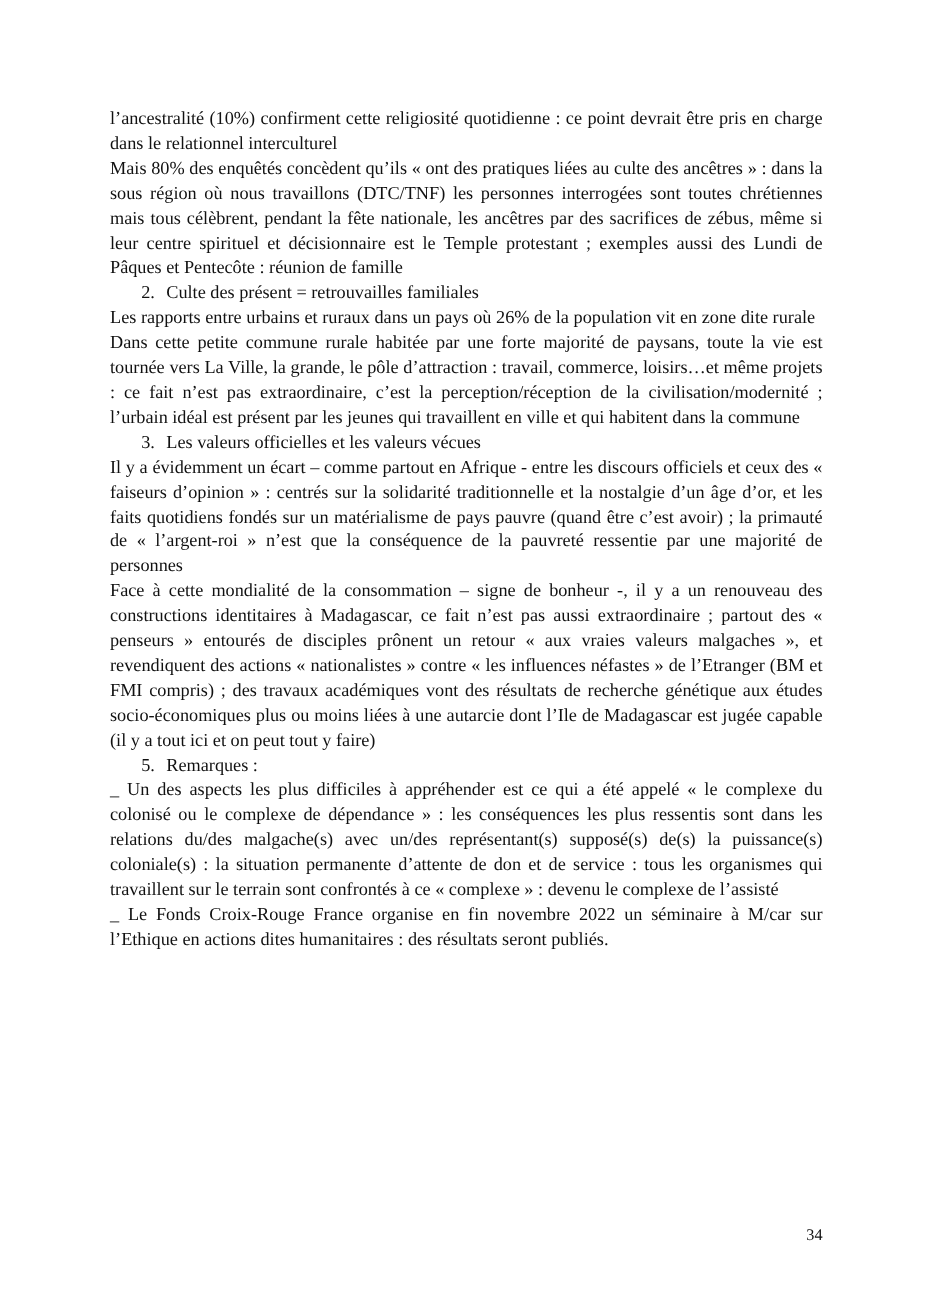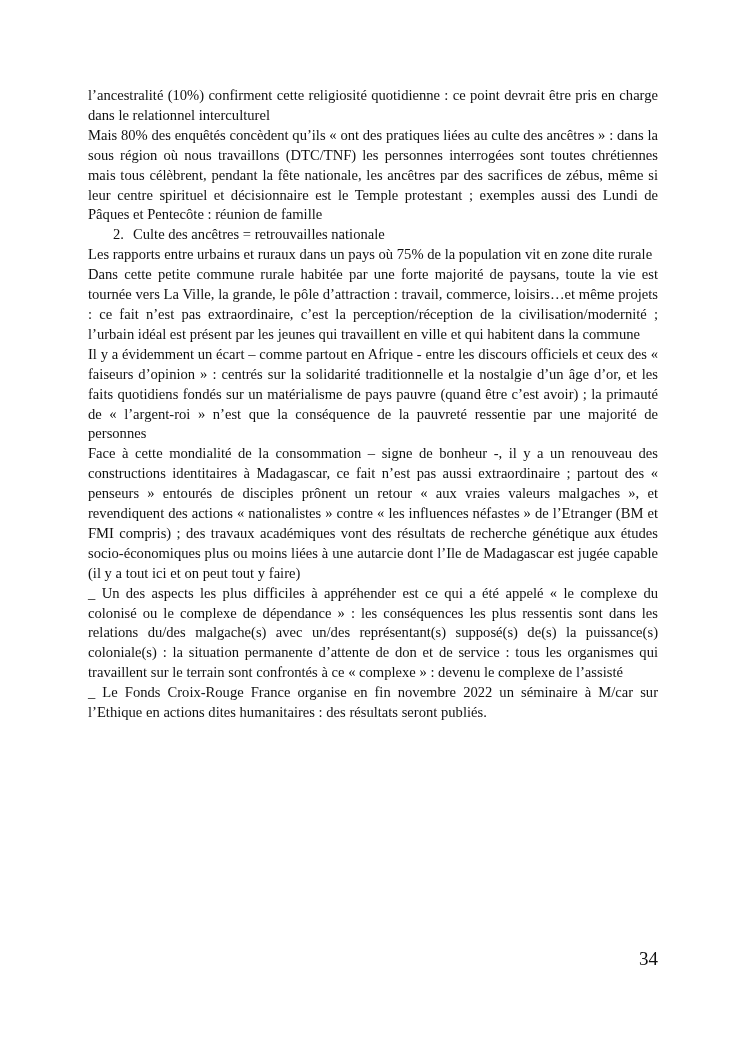--- a/index.html
+++ b/index.html
@@ -33,49 +33,55 @@
     padding-left: 25px;
     text-align: left;
   }
   .list-num {
     display: inline-block;
     min-width: 20px;
   }
   .footer {
     position: absolute;
     right: 87px;
-    top: 949px;
-    font-size: 19px;
+    top: 978px;
+    font-size: 13px;
     line-height: 19.9px;
   }
 </style>
 </head>
 <body>
 
 <div class="page">
   <div class="content">
 
     <p class="para">l’ancestralité (10%) confirment cette religiosité quotidienne : ce point devrait être pris en charge dans le relationnel interculturel</p>
 
     <p class="para">Mais 80% des enquêtés concèdent qu’ils « ont des pratiques liées au culte des ancêtres » : dans la sous région où nous travaillons (DTC/TNF) les personnes interrogées sont toutes chrétiennes mais tous célèbrent, pendant la fête nationale, les ancêtres par des sacrifices de zébus, même si leur centre spirituel et décisionnaire est le Temple protestant ; exemples aussi des Lundi de Pâques et Pentecôte : réunion de famille</p>
 
     <div class="list-item">
-      <span class="list-num">2.</span><span>Culte des ancêtres = retrouvailles nationale</span>
+      <span class="list-num">2.</span><span>Culte des présent = retrouvailles familiales</span>
     </div>
 
-    <p class="para">Les rapports entre urbains et ruraux dans un pays où 75% de la population vit en zone dite rurale</p>
+    <p class="para">Les rapports entre urbains et ruraux dans un pays où 26% de la population vit en zone dite rurale</p>
 
     <p class="para">Dans cette petite commune rurale habitée par une forte majorité de paysans, toute la vie est tournée vers La Ville, la grande, le pôle d’attraction : travail, commerce, loisirs…et même projets : ce fait n’est pas extraordinaire, c’est la perception/réception de la civilisation/modernité ; l’urbain idéal est présent par les jeunes qui travaillent en ville et qui habitent dans la commune</p>
 
+    <div class="list-item">
+      <span class="list-num">3.</span><span>Les valeurs officielles et les valeurs vécues</span>
+    </div>
 
     <p class="para">Il y a évidemment un écart – comme partout en Afrique - entre les discours officiels et ceux des « faiseurs d’opinion » : centrés sur la solidarité traditionnelle et la nostalgie d’un âge d’or, et les faits quotidiens fondés sur un matérialisme de pays pauvre (quand être c’est avoir) ; la primauté de « l’argent-roi » n’est que la conséquence de la pauvreté ressentie par une majorité de personnes</p>
 
 
     <p class="para">Face à cette mondialité de la consommation – signe de bonheur -, il y a un renouveau des constructions identitaires à Madagascar, ce fait n’est pas aussi extraordinaire ; partout des « penseurs » entourés de disciples prônent un retour « aux vraies valeurs malgaches », et revendiquent des actions « nationalistes » contre « les influences néfastes » de l’Etranger (BM et FMI compris) ; des travaux académiques vont des résultats de recherche génétique aux études socio-économiques plus ou moins liées à une autarcie dont l’Ile de Madagascar est jugée capable (il y a tout ici et on peut tout y faire)</p>
 
+    <div class="list-item">
+      <span class="list-num">5.</span><span>Remarques :</span>
+    </div>
 
     <p class="para">_ Un des aspects les plus difficiles à appréhender est ce qui a été appelé « le complexe du colonisé ou le complexe de dépendance » : les conséquences les plus ressentis sont dans les relations du/des malgache(s) avec un/des représentant(s) supposé(s) de(s) la puissance(s) coloniale(s) : la situation permanente d’attente de don et de service : tous les organismes qui travaillent sur le terrain sont confrontés à ce « complexe » : devenu le complexe de l’assisté</p>
 
     <p class="para">_ Le Fonds Croix-Rouge France organise en fin novembre 2022 un séminaire à M/car sur l’Ethique en actions dites humanitaires : des résultats seront publiés.</p>
 
   </div>
 
   <div class="footer">
     <span>34</span>
   </div>

